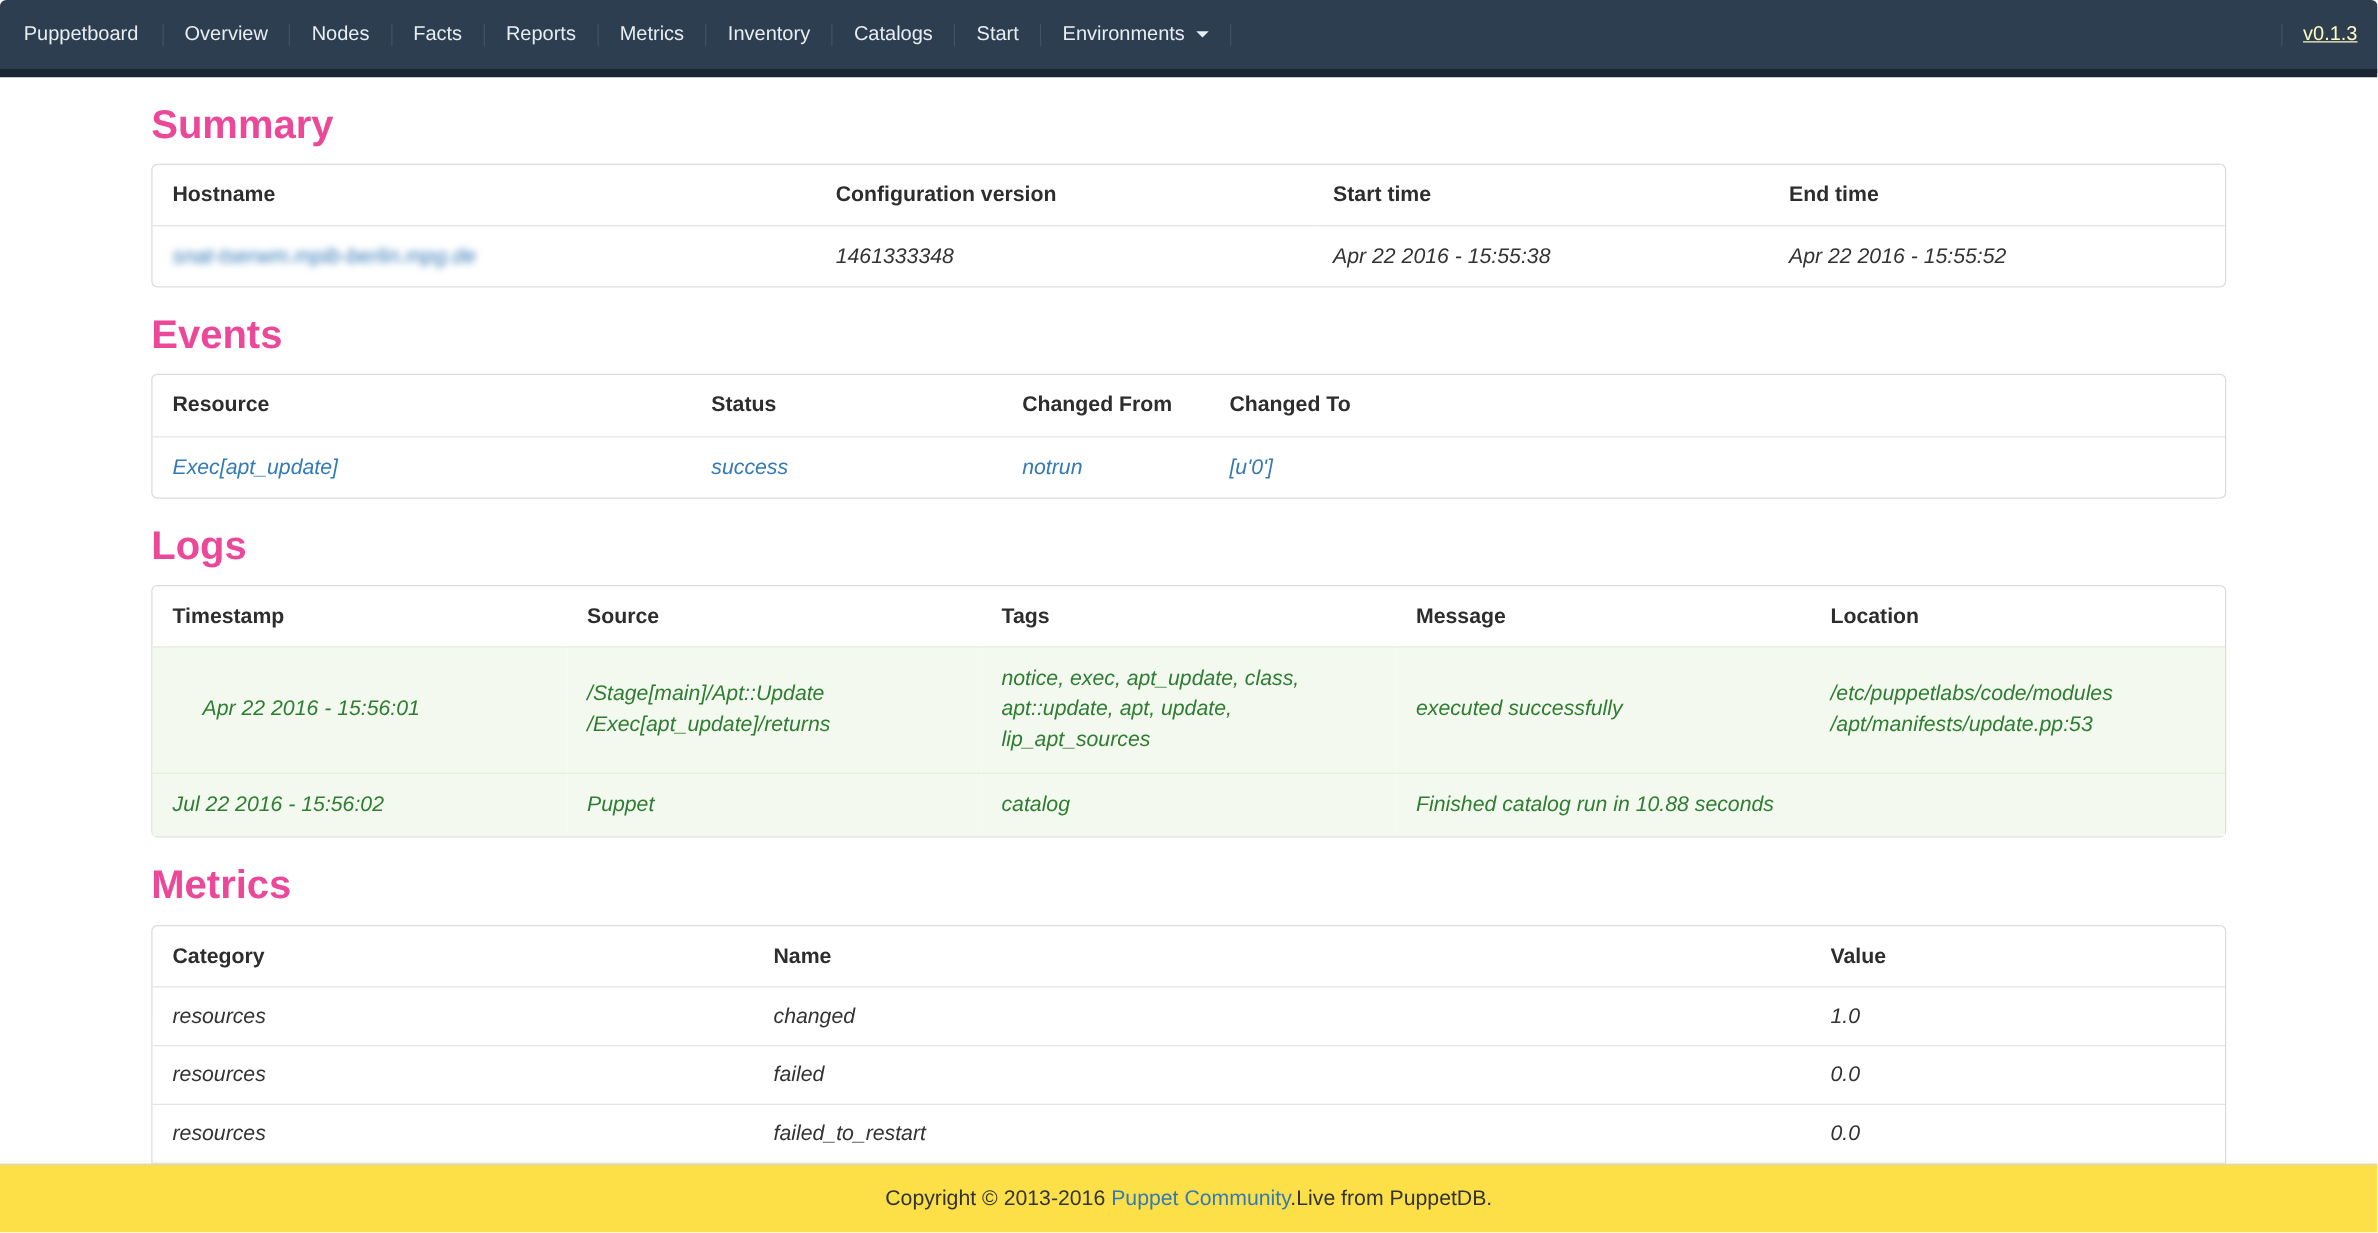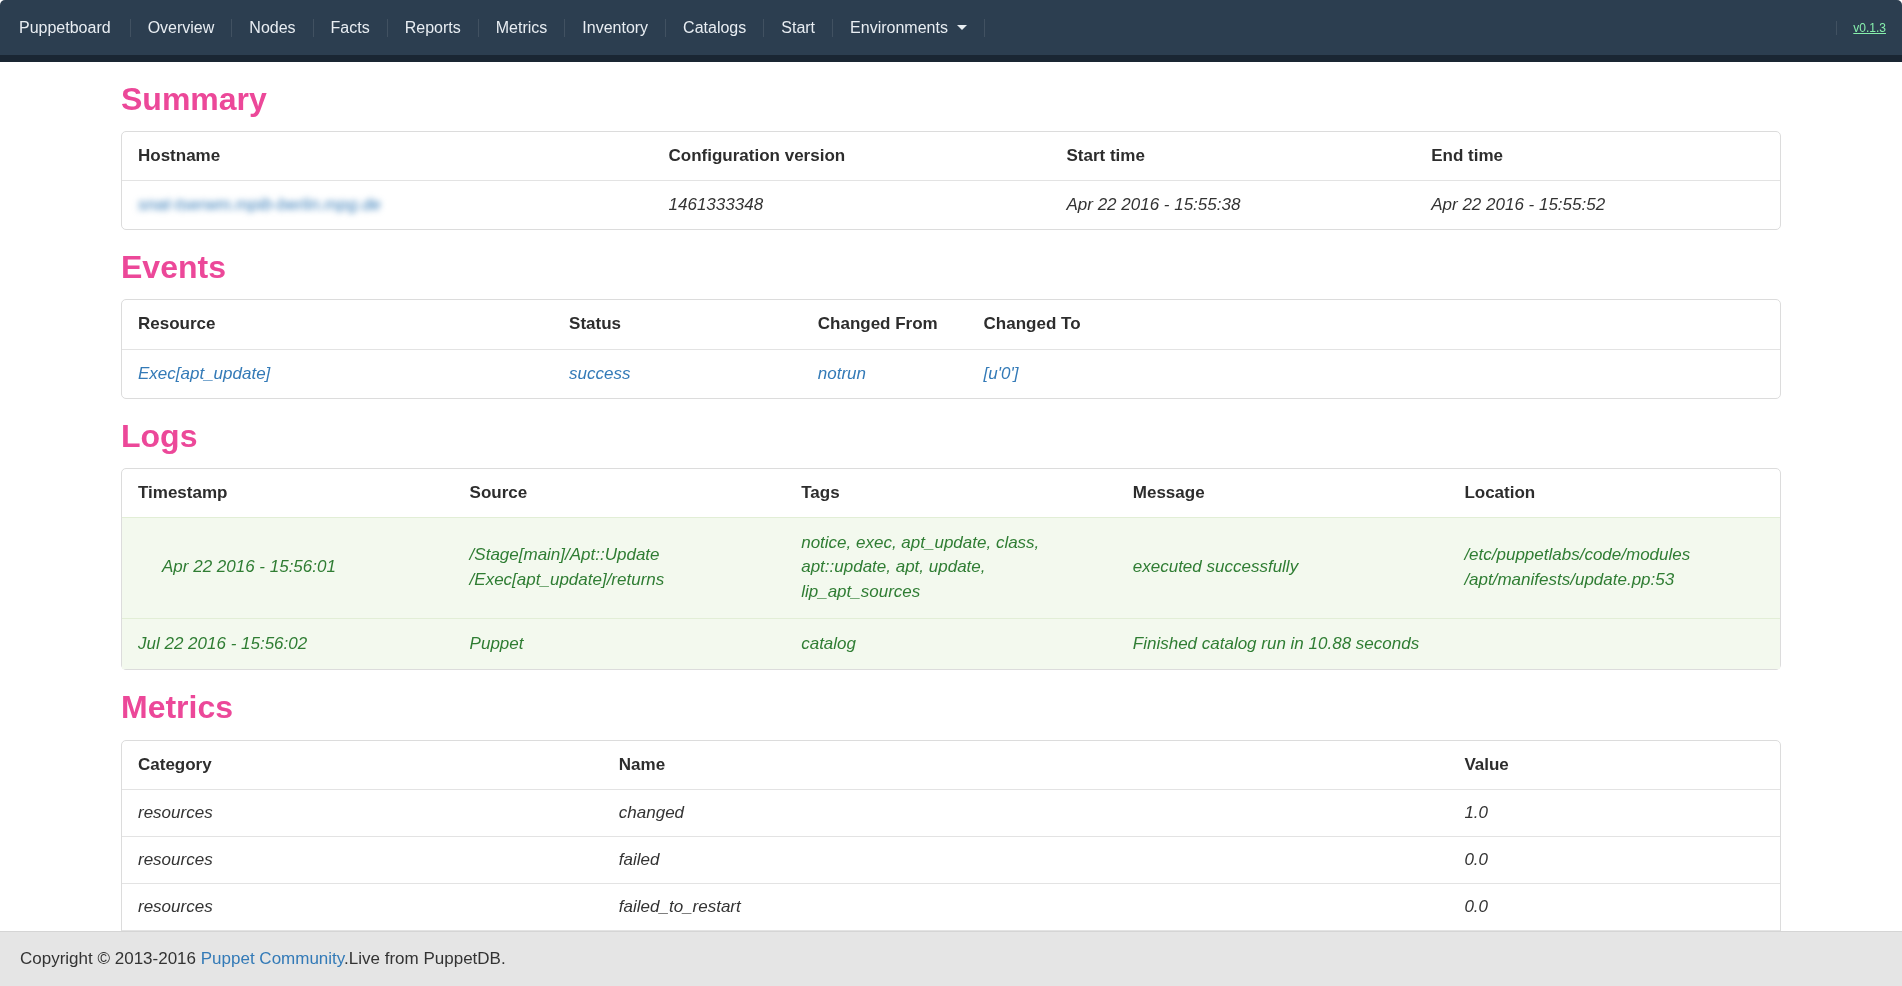--- a/index.html
+++ b/index.html
@@ -19,21 +19,21 @@
   .nav-item {
     display: flex; align-items: center;
     padding: 0 17px; font-size: 16px; color: #e8edf2;
     border-right: 1px solid rgba(255,255,255,0.10);
     cursor: pointer; white-space: nowrap;
   }
   .nav-item.brand { padding: 0 19px; }
   .nav-right { margin-left: auto; display: flex; align-items: stretch; }
   .nav-version {
     display: flex; align-items: center; padding: 0 16px;
-    font-size: 12px; color: #86efac;
+    font-size: 16px; color: #fef9c3;
     border-left: 1px solid rgba(255,255,255,0.10);
     text-decoration: underline;
   }
   .caret {
     display: inline-block; margin-left: 9px; width: 0; height: 0;
     border-left: 5px solid transparent; border-right: 5px solid transparent;
     border-top: 5px solid #e8edf2;
   }
   
   .container { width: 1660px; margin: 0 auto; }
@@ -52,22 +52,22 @@
   a { color: #337ab7; text-decoration: none; cursor: pointer; }
   .blurred { filter: blur(3px); }
   .logs-table td { line-height: 1.45; padding: 13px 16px; vertical-align: middle; }
   .log-row td { background: #f3f9ee; color: #2f7d33; border-top-color: #e2eed6; }
   .log-row:first-of-type td:first-child { border-bottom-left-radius: 0; padding-left: 40px; }
   .metrics-table td { padding: 13px 16px; }
   .metric-row-partial td { padding: 0; height: 10px; border-top: 1px solid #e3e3e3; }
   
   .footer {
     position: absolute; left: 0; bottom: 0; width: 100%; height: 55px;
-    background: #e5e5e5; border-top: 1px solid #d5d5d5;
-    display: flex; align-items: center; justify-content: flex-start;
+    background: #fde047; border-top: 1px solid #d5d5d5;
+    display: flex; align-items: center; justify-content: center;
     padding: 0 20px; font-size: 17px; color: #333; z-index: 10;
   }
 </style>
 </head>
 <body>
 
 <nav class="navbar">
   <div class="nav-item brand">Puppetboard</div>
   <div class="nav-item">Overview</div>
   <div class="nav-item">Nodes</div>

